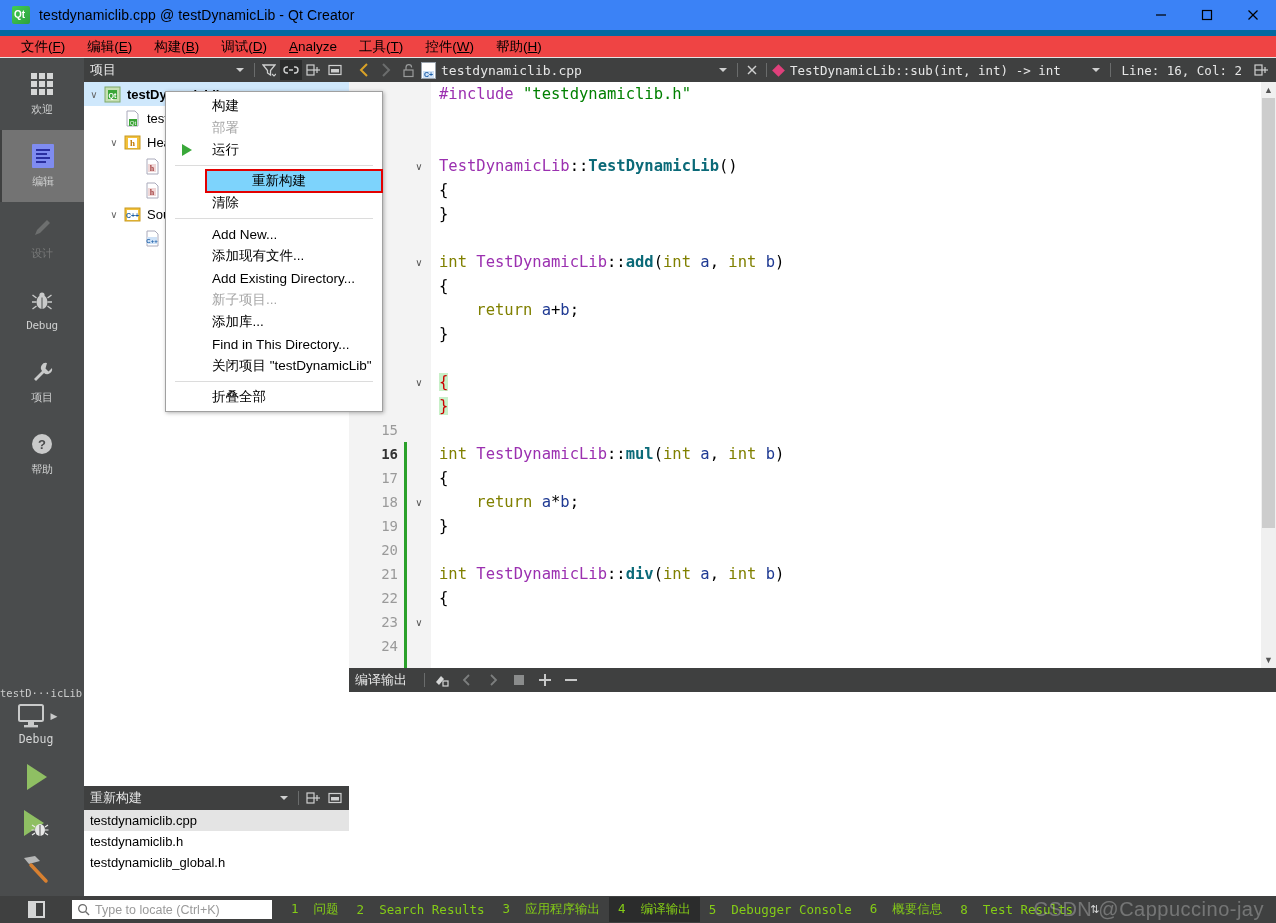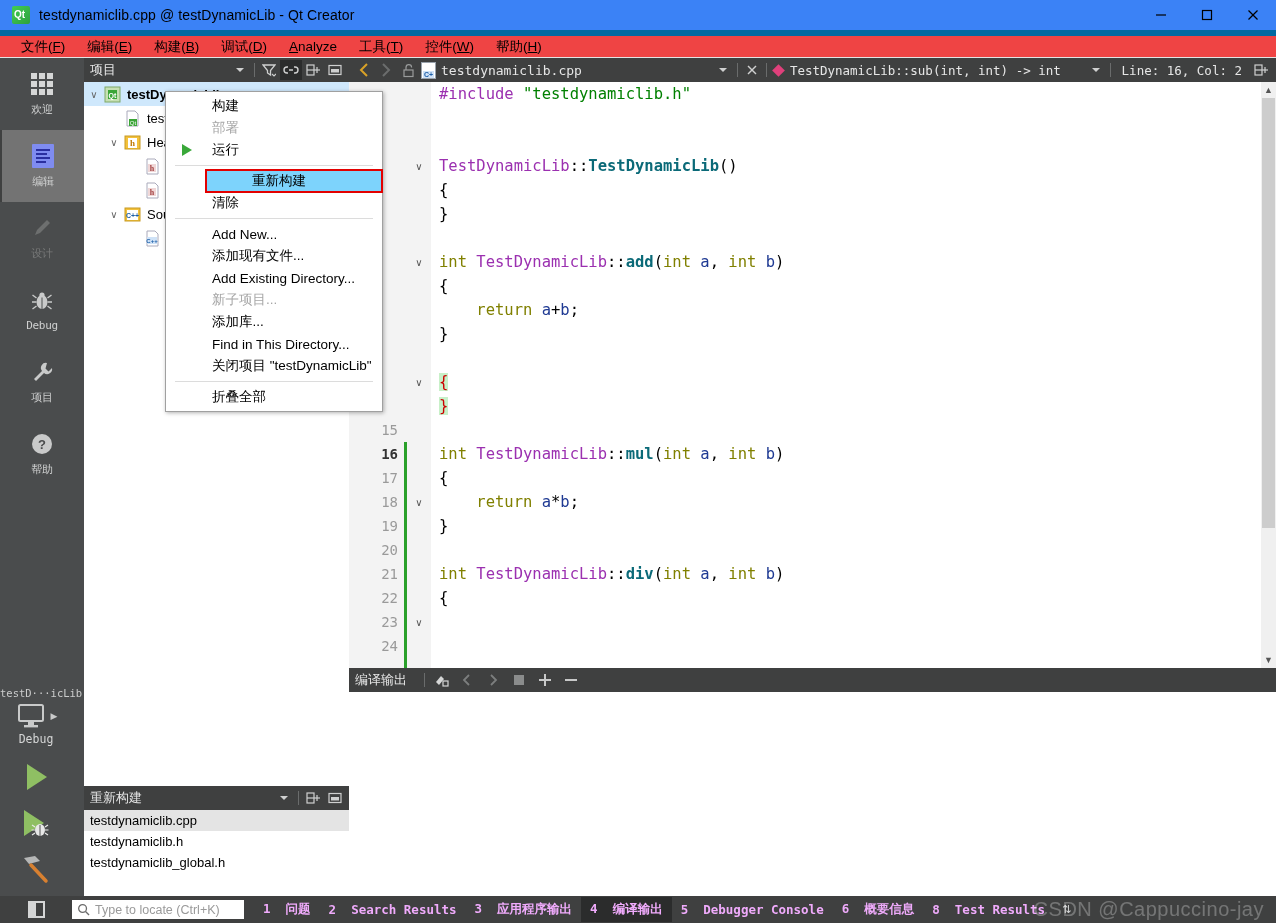--- a/index.html
+++ b/index.html
@@ -140,25 +140,25 @@
     justify-content:center; }
   .out-body { flex:1; background:#fff; }
 
   
   .statusbar { position:absolute; left:0; bottom:0; width:1276px; height:27px;
     background:#3f4040; display:flex; align-items:center; }
   .sb-left { width:72px; height:27px; display:flex; align-items:center;
     justify-content:center; background:#3f4040; }
   .sb-toggle { width:17px; height:17px; border:2px solid #d5d6d6; display:flex; }
   .sb-toggle i { width:6px; background:#d5d6d6; display:block; }
-  .locator { width:172px; height:19px; background:#fff; display:flex;
+  .locator { width:200px; height:19px; background:#fff; display:flex;
     align-items:center; padding-left:5px; margin-right:10px; }
   .loc-ph { font-size:12.5px; color:#9a9a9a; margin-left:5px; }
-  .sb-item { font-size:12.5px; color:#f0abfc; padding:4px 9px;
-    font-family:"DejaVu Sans Mono",monospace; white-space:nowrap;font-weight:bold; }
+  .sb-item { font-size:12.5px; color:#84cc16; padding:4px 9px;
+    font-family:"DejaVu Sans Mono",monospace; white-space:nowrap; }
   .sb-item.active { background:#2b2c2c; }
   .sb-item .cn { font-family:"Liberation Sans",sans-serif; }
   .updown { color:#d5d6d6; font-size:11px; padding:0 8px; }
   .watermark { position:absolute; right:12px; bottom:2px; font-size:20px;
     color:rgba(255,255,255,0.28); font-family:"Liberation Sans",sans-serif;
     letter-spacing:0.5px; pointer-events:none; }
 
   
   .ctxmenu { position:absolute; left:165px; top:91px; width:218px;
     background:#fff; border:1px solid #a0a0a0; box-shadow:1px 1px 4px rgba(0,0,0,0.3);

